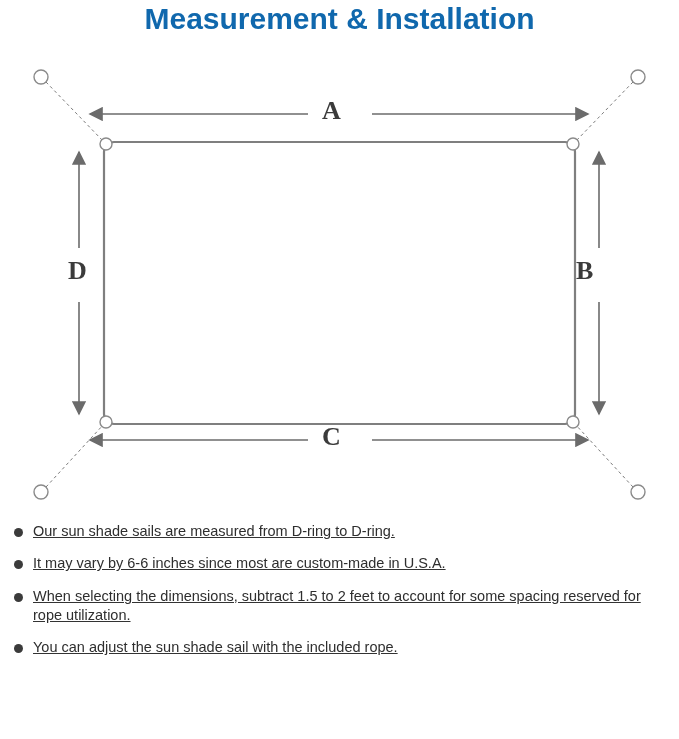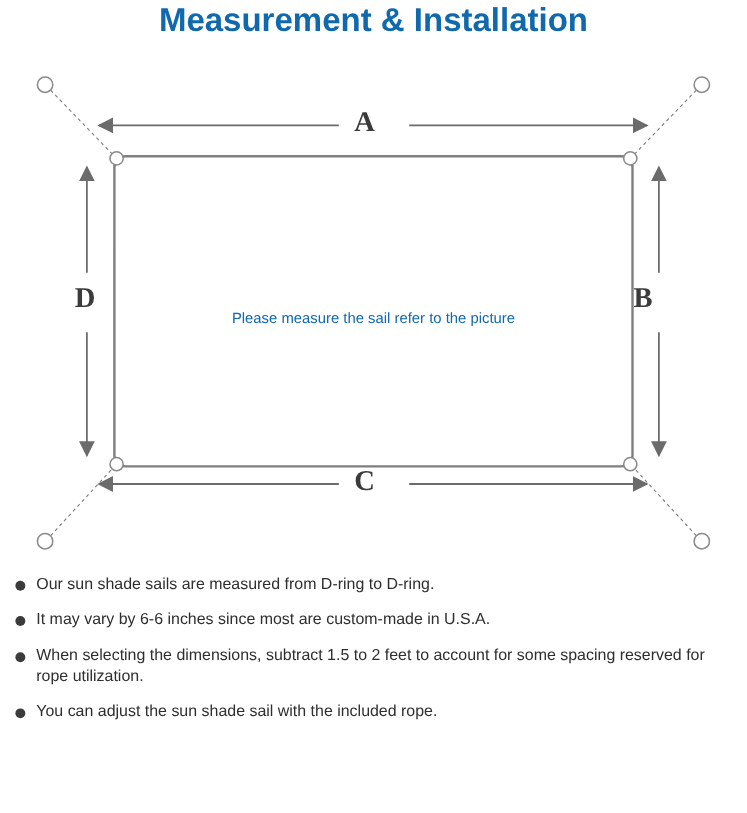--- a/index.html
+++ b/index.html
@@ -76,20 +76,21 @@
     top: 522px;
     left: 0;
     width: 679px;
     padding: 0;
   }
   .bullet-row {
     display: flex;
     align-items: flex-start;
     margin: 0 0 13px 0;
     padding: 0 14px 0 14px;
+    text-decoration: underline;
   }
   .bullet-dot {
     flex: 0 0 auto;
     width: 9px;
     height: 9px;
     border-radius: 50%;
     background: #3b3b3b;
     margin-top: 6px;
     margin-right: 10px;
   }
@@ -151,21 +152,20 @@
         <line x1="372" y1="388" x2="588" y2="388" marker-end="url(#arrHead)"></line>
 
         <line x1="79" y1="100" x2="79" y2="196" marker-start="url(#arrTail)"></line>
         <line x1="79" y1="250" x2="79" y2="362" marker-end="url(#arrHead)"></line>
 
         <line x1="599" y1="100" x2="599" y2="196" marker-start="url(#arrTail)"></line>
         <line x1="599" y1="250" x2="599" y2="362" marker-end="url(#arrHead)"></line>
       </g>
     </svg>
 
-    <div class="center-label center-sub">Please measure the sail refer to the picture</div>
 
     <div class="dim-letter dim-a">A</div>
     <div class="dim-letter dim-b">B</div>
     <div class="dim-letter dim-c">C</div>
     <div class="dim-letter dim-d">D</div>
   </div>
 
   <div class="bullets">
     <div class="bullet-row">
       <span class="bullet-dot"></span>

